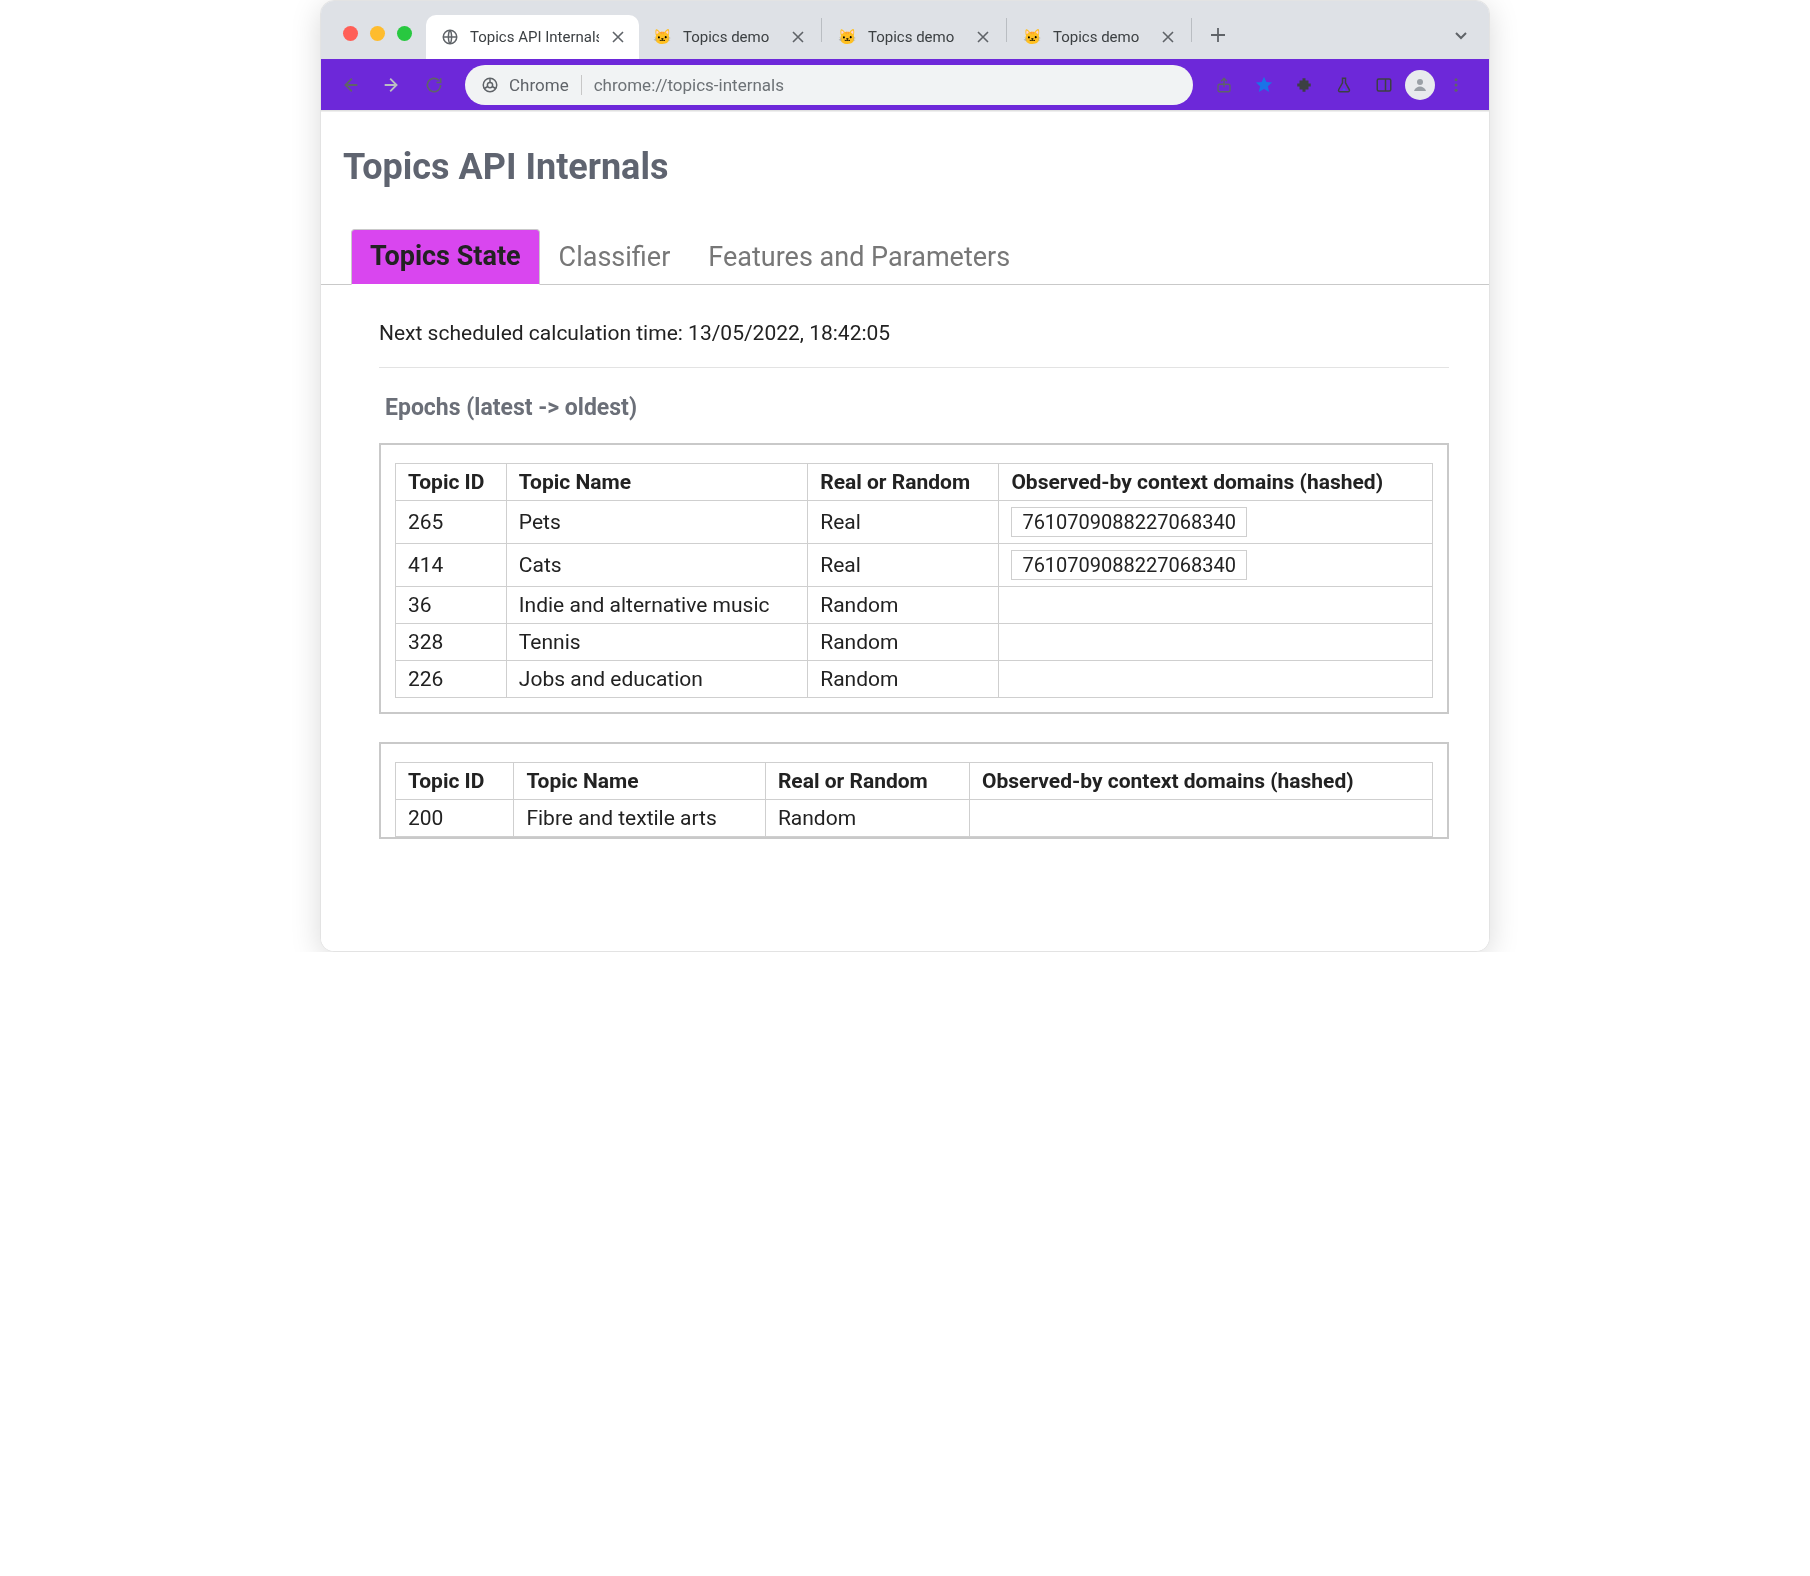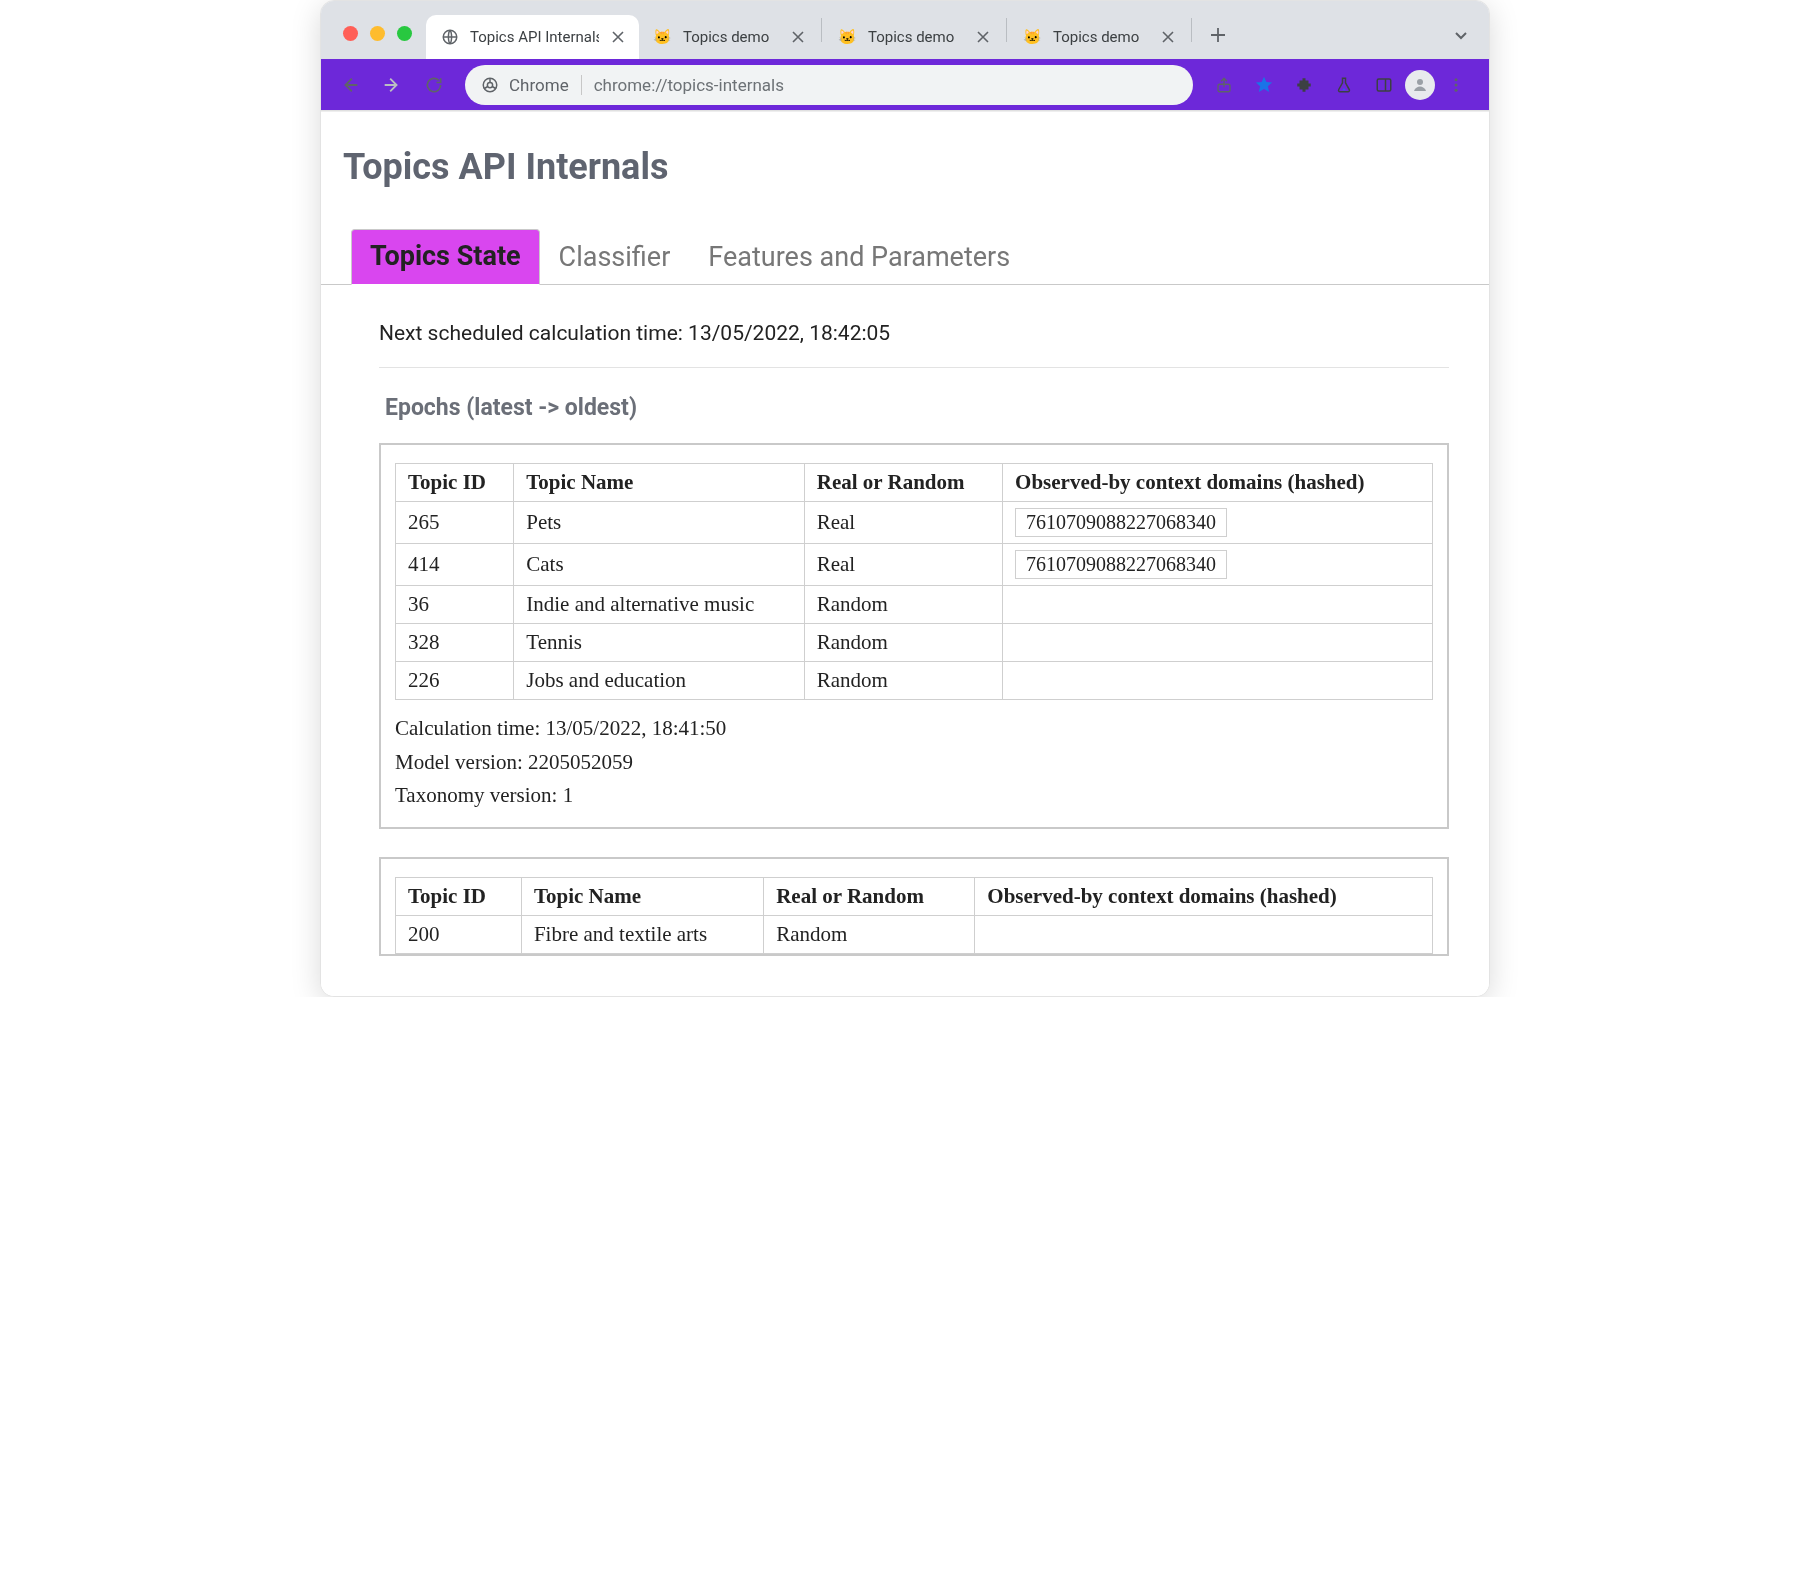--- a/index.html
+++ b/index.html
@@ -106,21 +106,21 @@
     color:#222; font-weight:700;
     border:1px solid #c9c9c9; border-bottom:1px solid #fff;
     border-top-left-radius:4px; border-top-right-radius:4px;
     background:#d946ef;
   }
   .content { padding: 24px 40px 20px 58px; }
   .line { font-size:21px; color:#222; margin:12px 0 22px 0;}
   hr.soft { border:none; border-top:1px solid #e3e3e3; margin:10px 0 26px 0;}
   .epochs-heading { font-size:23px; font-weight:700; color:#6b6f78; margin:6px 0 22px 6px;}
   .epoch-box {
-    border:2px solid #c9c9c9; padding:18px 14px 14px 14px; margin-bottom:28px;font-family:Liberation Serif, serif;
+    border:2px solid #c9c9c9; padding:18px 14px 14px 14px; margin-bottom:28px;
   }
   table.topics {
     border-collapse:collapse; width:100%; background:#fff;
   }
   table.topics th, table.topics td {
     border:1px solid #cfcfcf; padding:6px 12px; font-size:21px; text-align:left;
     color:#222; white-space:nowrap;
   }
   table.topics th { font-weight:700; }
   .hash-chip {
@@ -333,25 +333,20 @@
               <td></td>
             </tr>
             <tr>
               <td>226</td>
               <td>Jobs and education</td>
               <td>Random</td>
               <td></td>
             </tr>
           </tbody>
         </table>
-        <div class="meta">
-          <div><span>Calculation time: </span><span>13/05/2022, 18:41:50</span></div>
-          <div><span>Model version: </span><span>2205052059</span></div>
-          <div><span>Taxonomy version: </span><span>1</span></div>
-        </div>
       </div>
 
       <div class="epoch-box" style="padding-bottom:0; margin-bottom:0;">
         <table class="topics">
           <thead>
             <tr>
               <th>Topic ID</th>
               <th>Topic Name</th>
               <th>Real or Random</th>
               <th>Observed-by context domains (hashed)</th>

